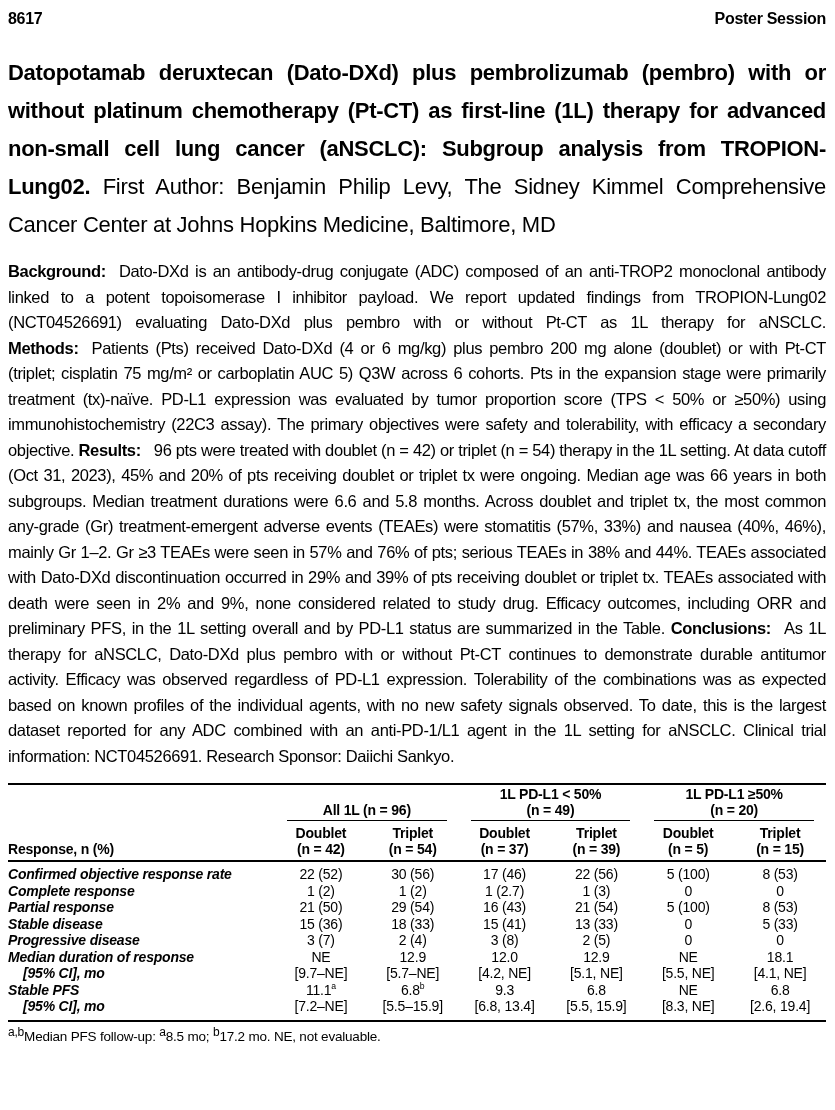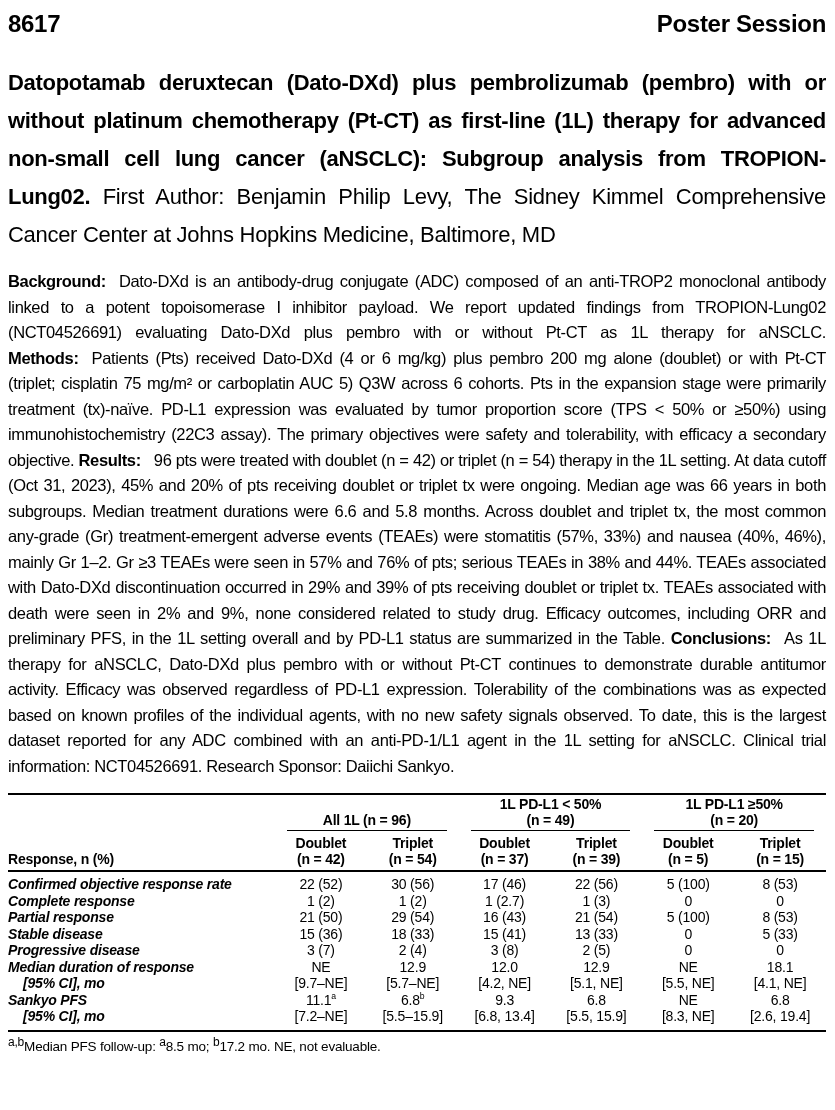--- a/index.html
+++ b/index.html
@@ -8,21 +8,21 @@
     color: #000;
     font-family: "Liberation Sans", "DejaVu Sans", sans-serif;
     overflow: hidden;
     -webkit-font-smoothing: antialiased;
   }
   .page { padding: 8px 9px 0 8px; }
 
   
   .top-row {
     display: flex; justify-content: space-between; align-items: baseline;
-    font-size: 24px; font-weight: 700; letter-spacing: -0.3px; margin-top: 2px;
+    font-size: 16px; font-weight: 700; letter-spacing: -0.3px; margin-top: 2px;
   }
 
   
   .title {
     margin: 26px 0 0 0;
     font-size: 22px; line-height: 38px;
     text-align: justify; letter-spacing: -0.3px;
   }
   .title .tbold { font-weight: 700; }
 
@@ -194,21 +194,21 @@
         <tr>
           <td class="rlabel indent">[95% CI], mo</td>
           <td class="val">[9.7–NE]</td>
           <td class="val">[5.7–NE]</td>
           <td class="val">[4.2, NE]</td>
           <td class="val">[5.1, NE]</td>
           <td class="val">[5.5, NE]</td>
           <td class="val">[4.1, NE]</td>
         </tr>
         <tr>
-          <td class="rlabel">Sankyo PFS</td>
+          <td class="rlabel">Stable PFS</td>
           <td class="val">11.1<sup>a</sup></td>
           <td class="val">6.8<sup>b</sup></td>
           <td class="val">9.3</td>
           <td class="val">6.8</td>
           <td class="val">NE</td>
           <td class="val">6.8</td>
         </tr>
         <tr class="last">
           <td class="rlabel indent">[95% CI], mo</td>
           <td class="val">[7.2–NE]</td>

